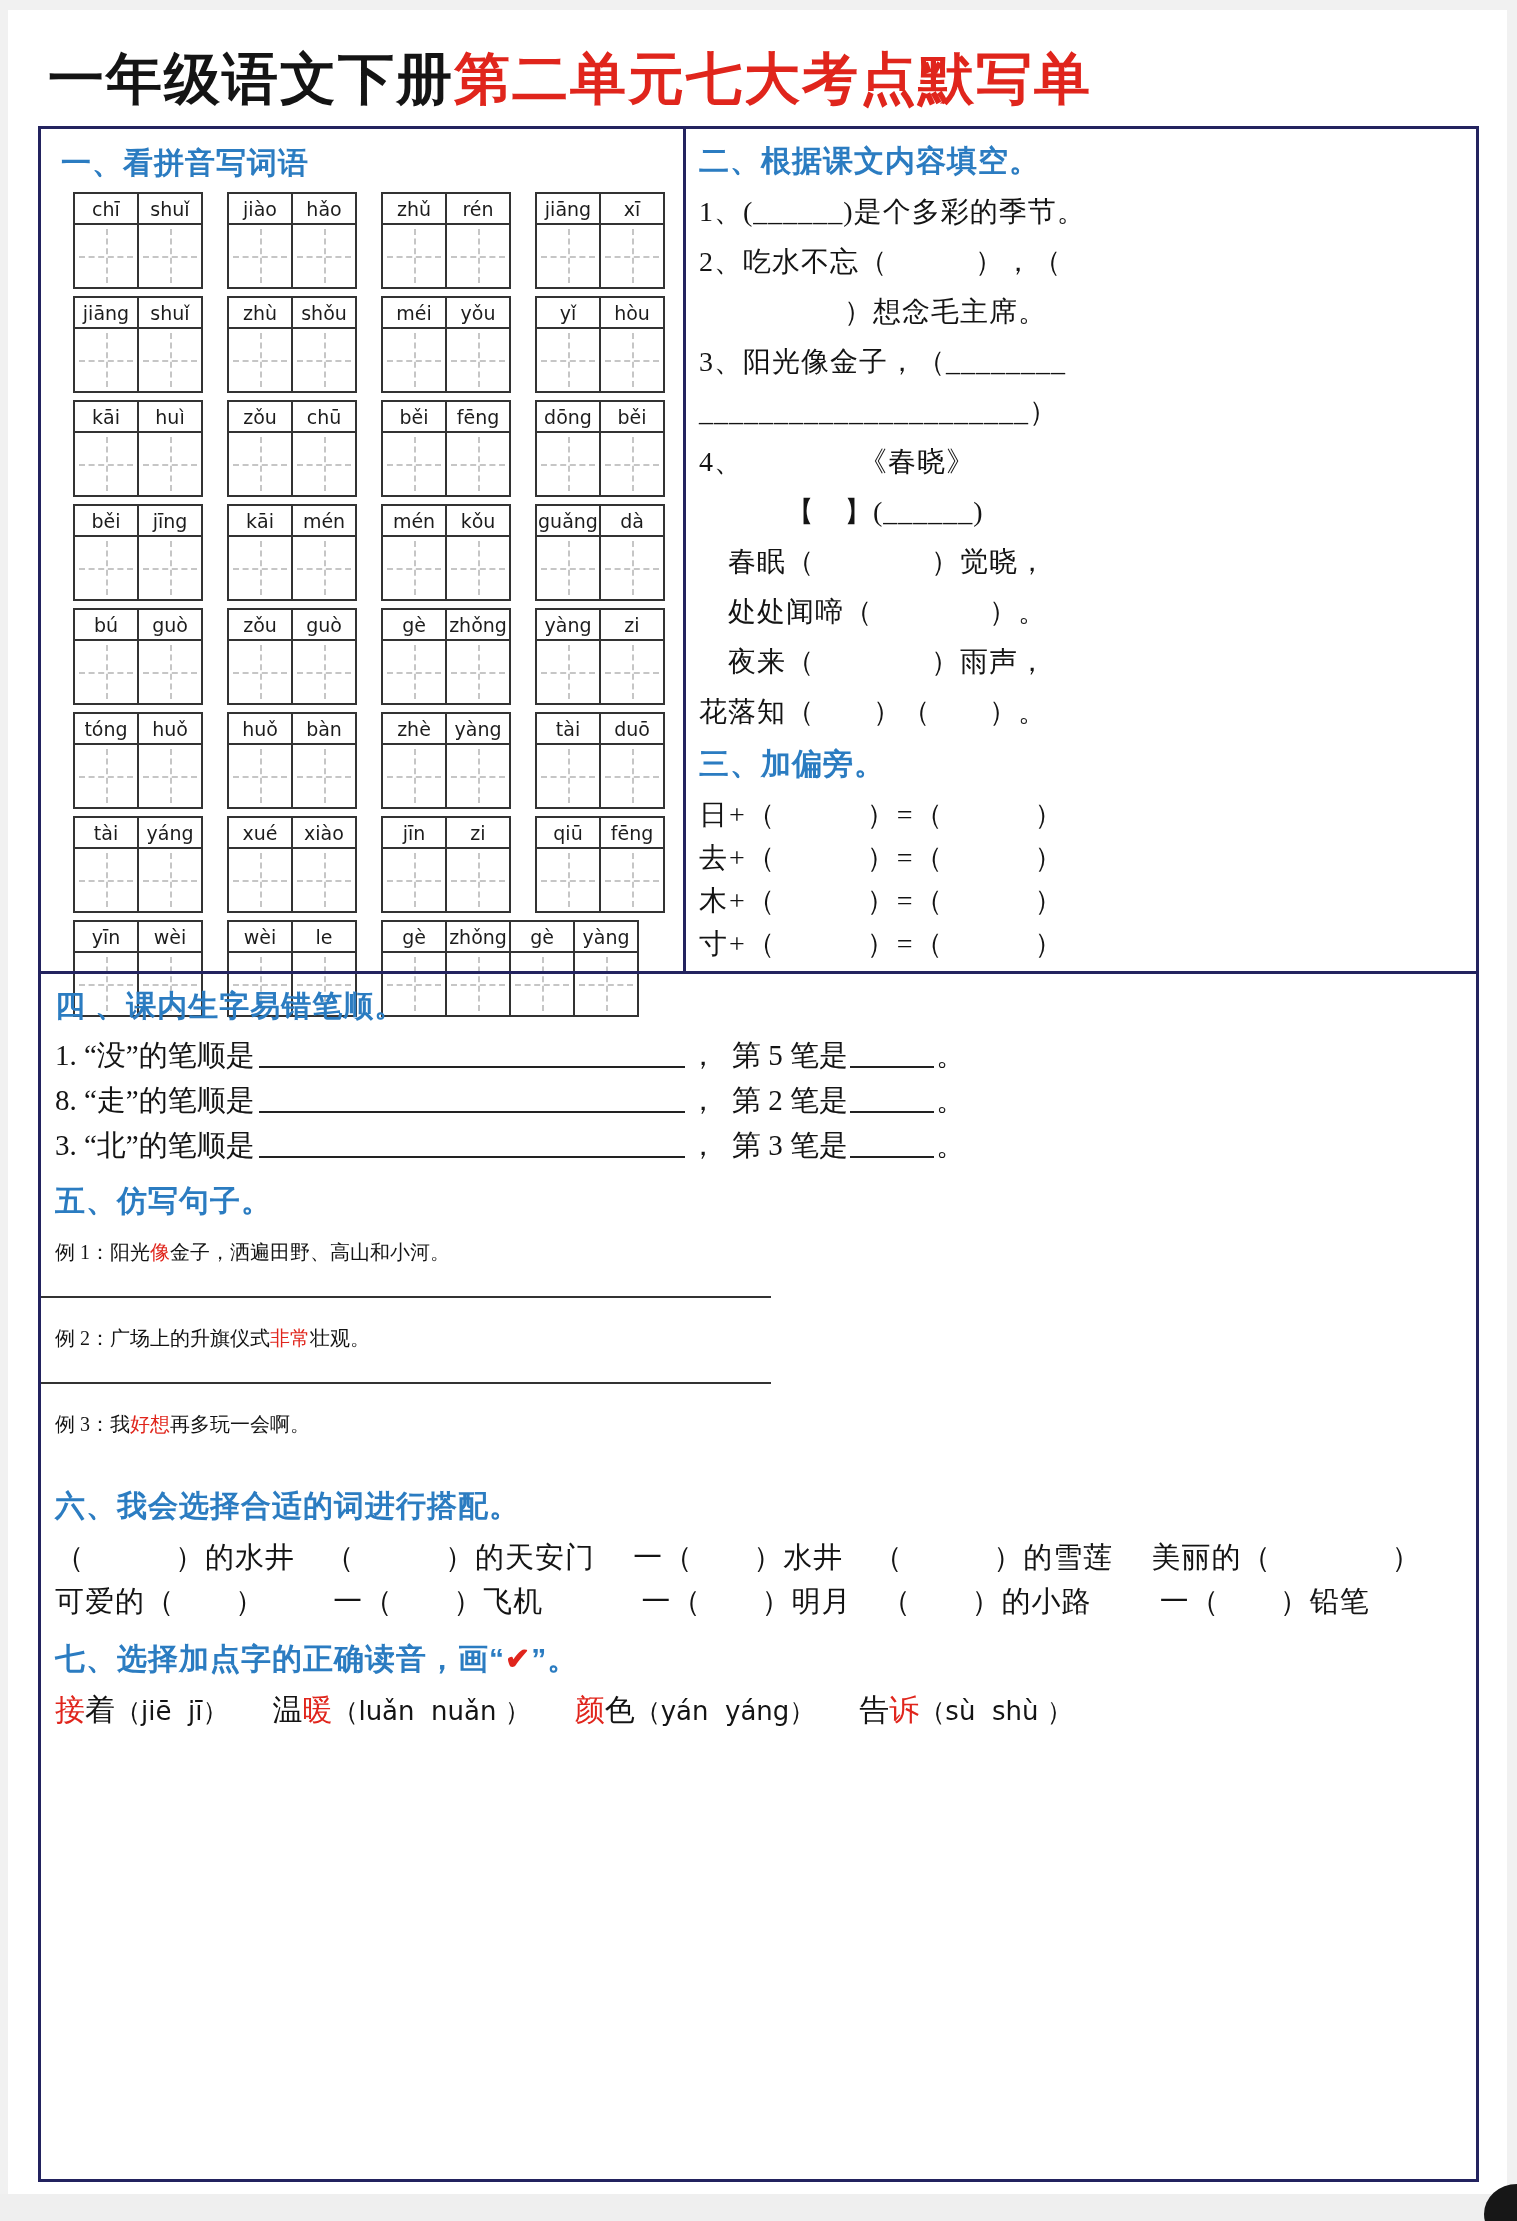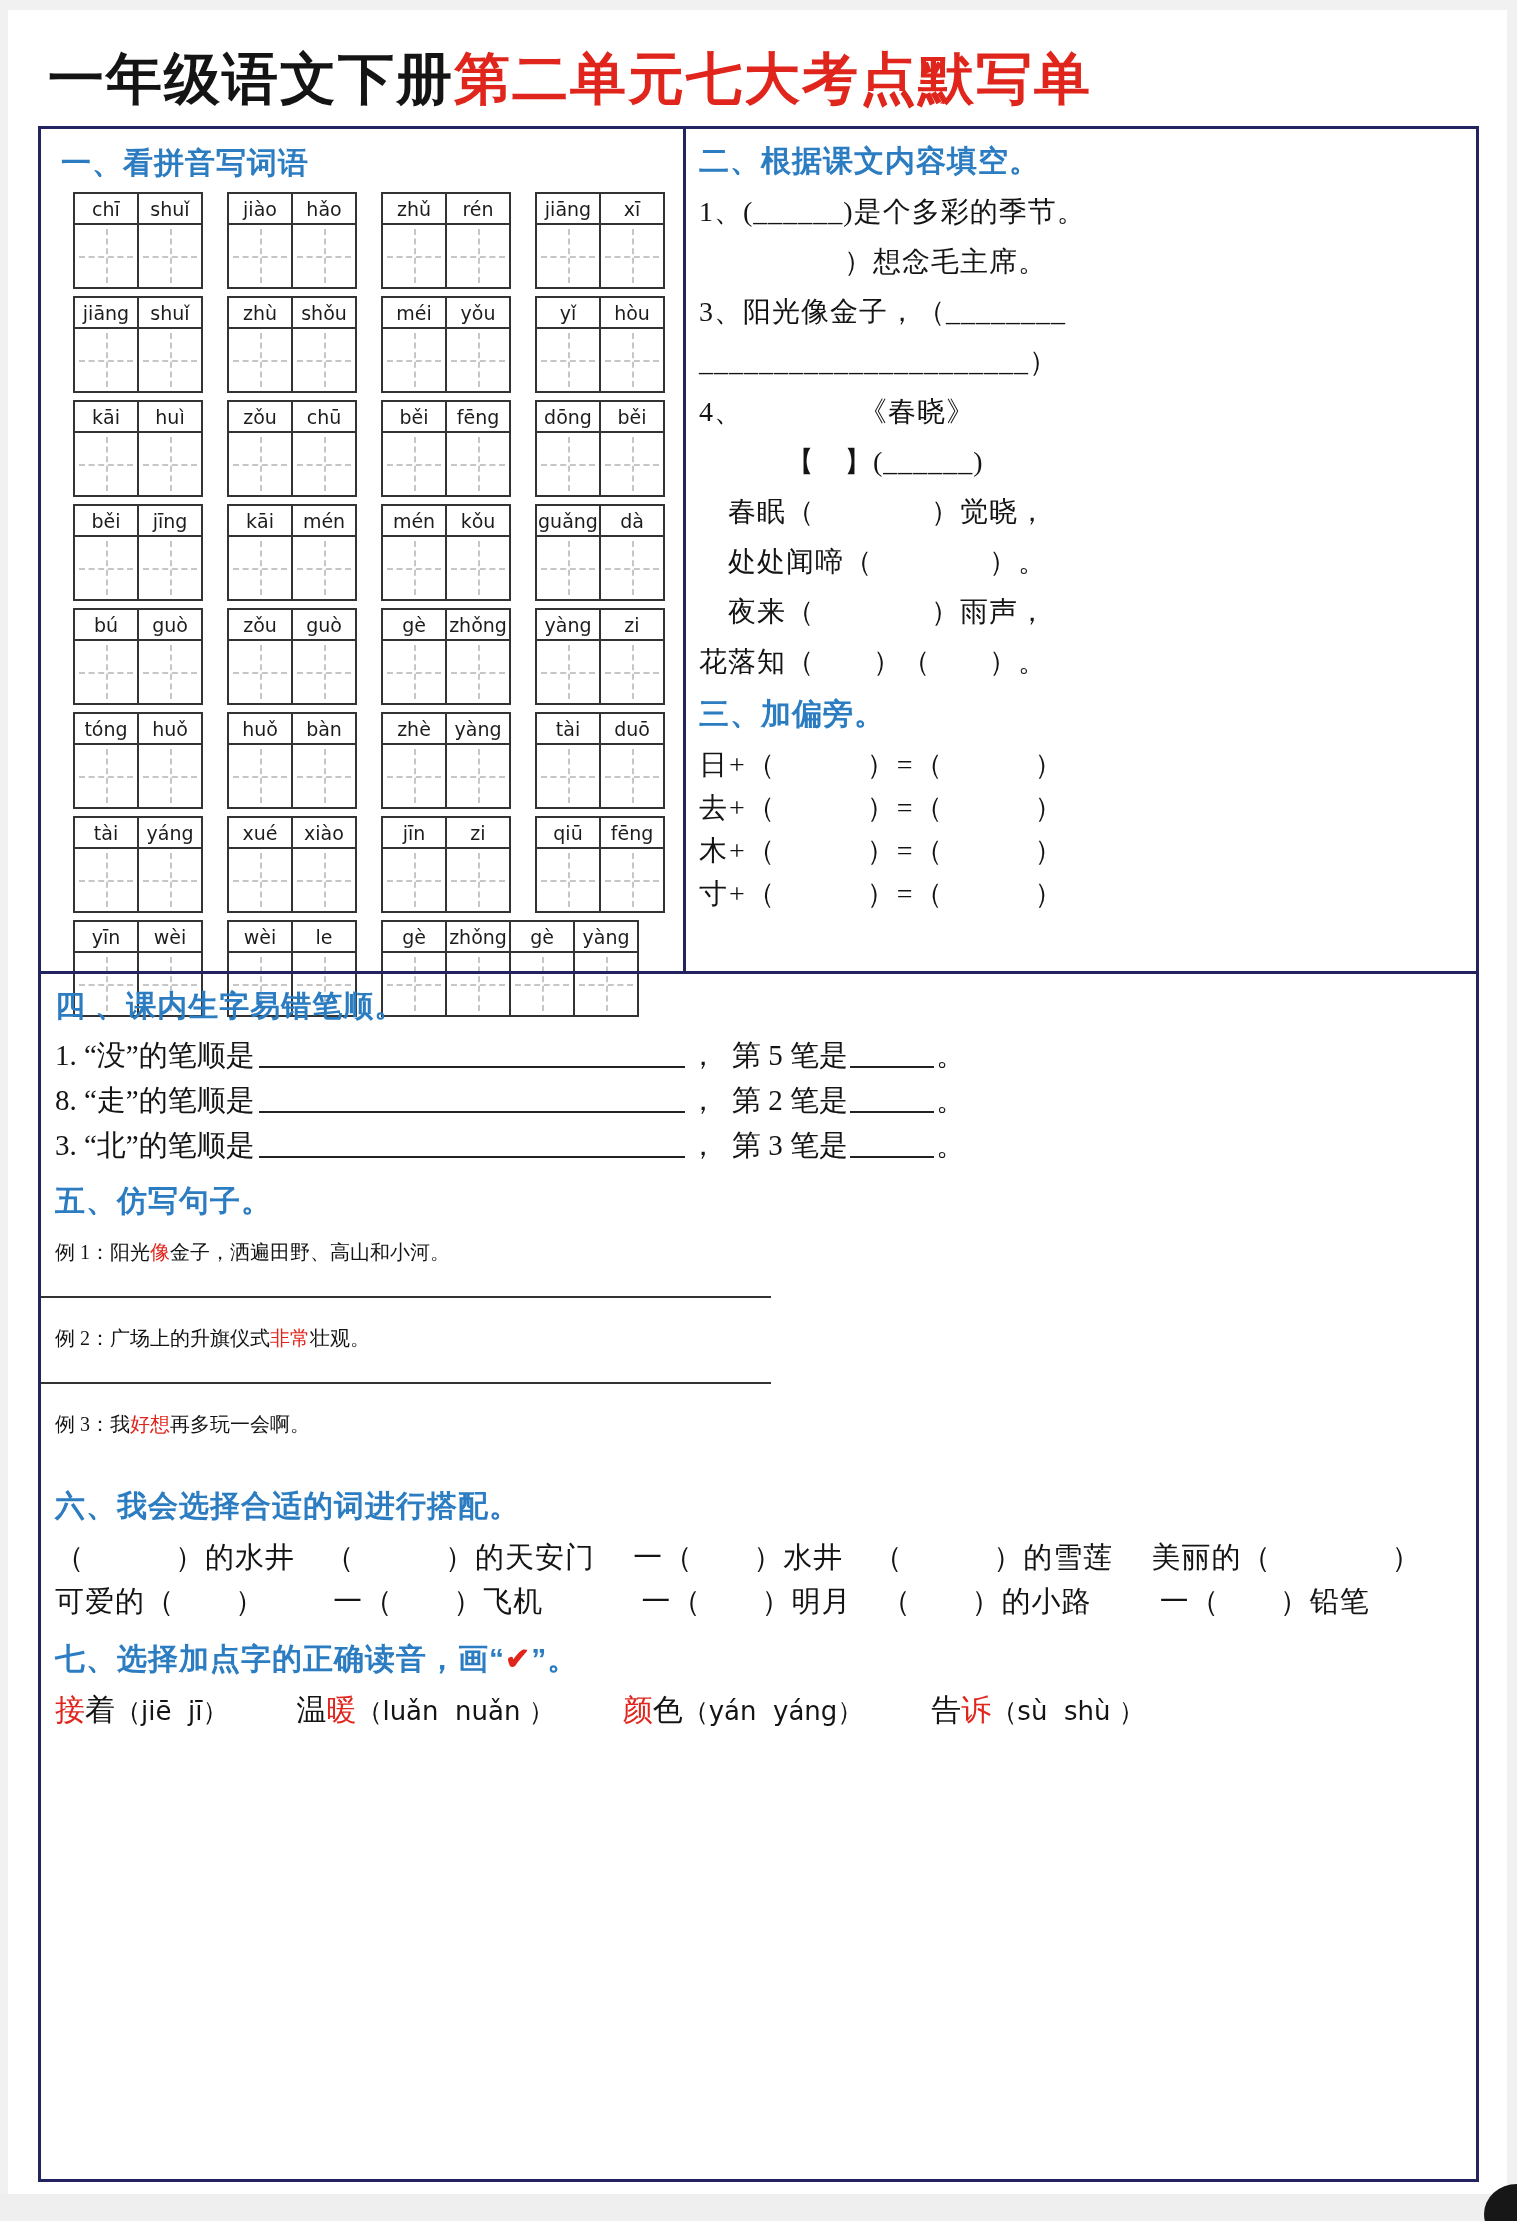--- a/index.html
+++ b/index.html
@@ -102,21 +102,21 @@
   .mt{margin-top:16px;}
   .mt-big{margin-top:40px;}
   .ex-line{font-size:20px;line-height:44px;margin:8px 0;white-space:pre;}
   .answer-line{
     width:730px;height:0;border-bottom:2px solid #333;
     margin:22px 0 18px -14px;
   }
   .red{color:var(--red);}
   .red-check{color:var(--red);font-weight:bold;}
   .match-line{font-size:29px;line-height:44px;white-space:pre;letter-spacing:1px;}
-  .pr-row{display:flex;gap:68px;margin-top:10px;font-size:30px;white-space:pre;}
+  .pr-row{display:flex;gap:44px;margin-top:10px;font-size:30px;white-space:pre;}
   .pr-choices{font-family:"DejaVu Sans",sans-serif;font-size:26px;}
   
   .bottom-band{position:absolute;left:0;top:2194px;width:100%;height:27px;background:#efefef;}
   .corner-blob{
     position:absolute;left:1484px;top:2184px;width:66px;height:60px;
     background:#171717;border-radius:50%;
   }
 </style>
 </head>
 <body>
@@ -464,20 +464,21 @@
         </div>
       </div>
   </div>
 
   <div class="vdiv"></div>
 
   <div class="right-panel">
     <div class="h">二、根据课文内容填空。</div>
     <div>
         <div class="fill-line">1、(______)是个多彩的季节。</div>
+        <div class="fill-line">2、吃水不忘（　　　），（</div>
         <div class="fill-line">　　　　　）想念毛主席。</div>
         <div class="fill-line">3、阳光像金子，（________</div>
         <div class="fill-line">______________________）</div>
         <div class="fill-line">4、　　　　《春晓》</div>
         <div class="fill-line">　　　【　】(______)</div>
         <div class="fill-line">　春眠（　　　　）觉晓，</div>
         <div class="fill-line">　处处闻啼（　　　　）。</div>
         <div class="fill-line">　夜来（　　　　）雨声，</div>
         <div class="fill-line">花落知（　　）（　　）。</div>
       </div>

